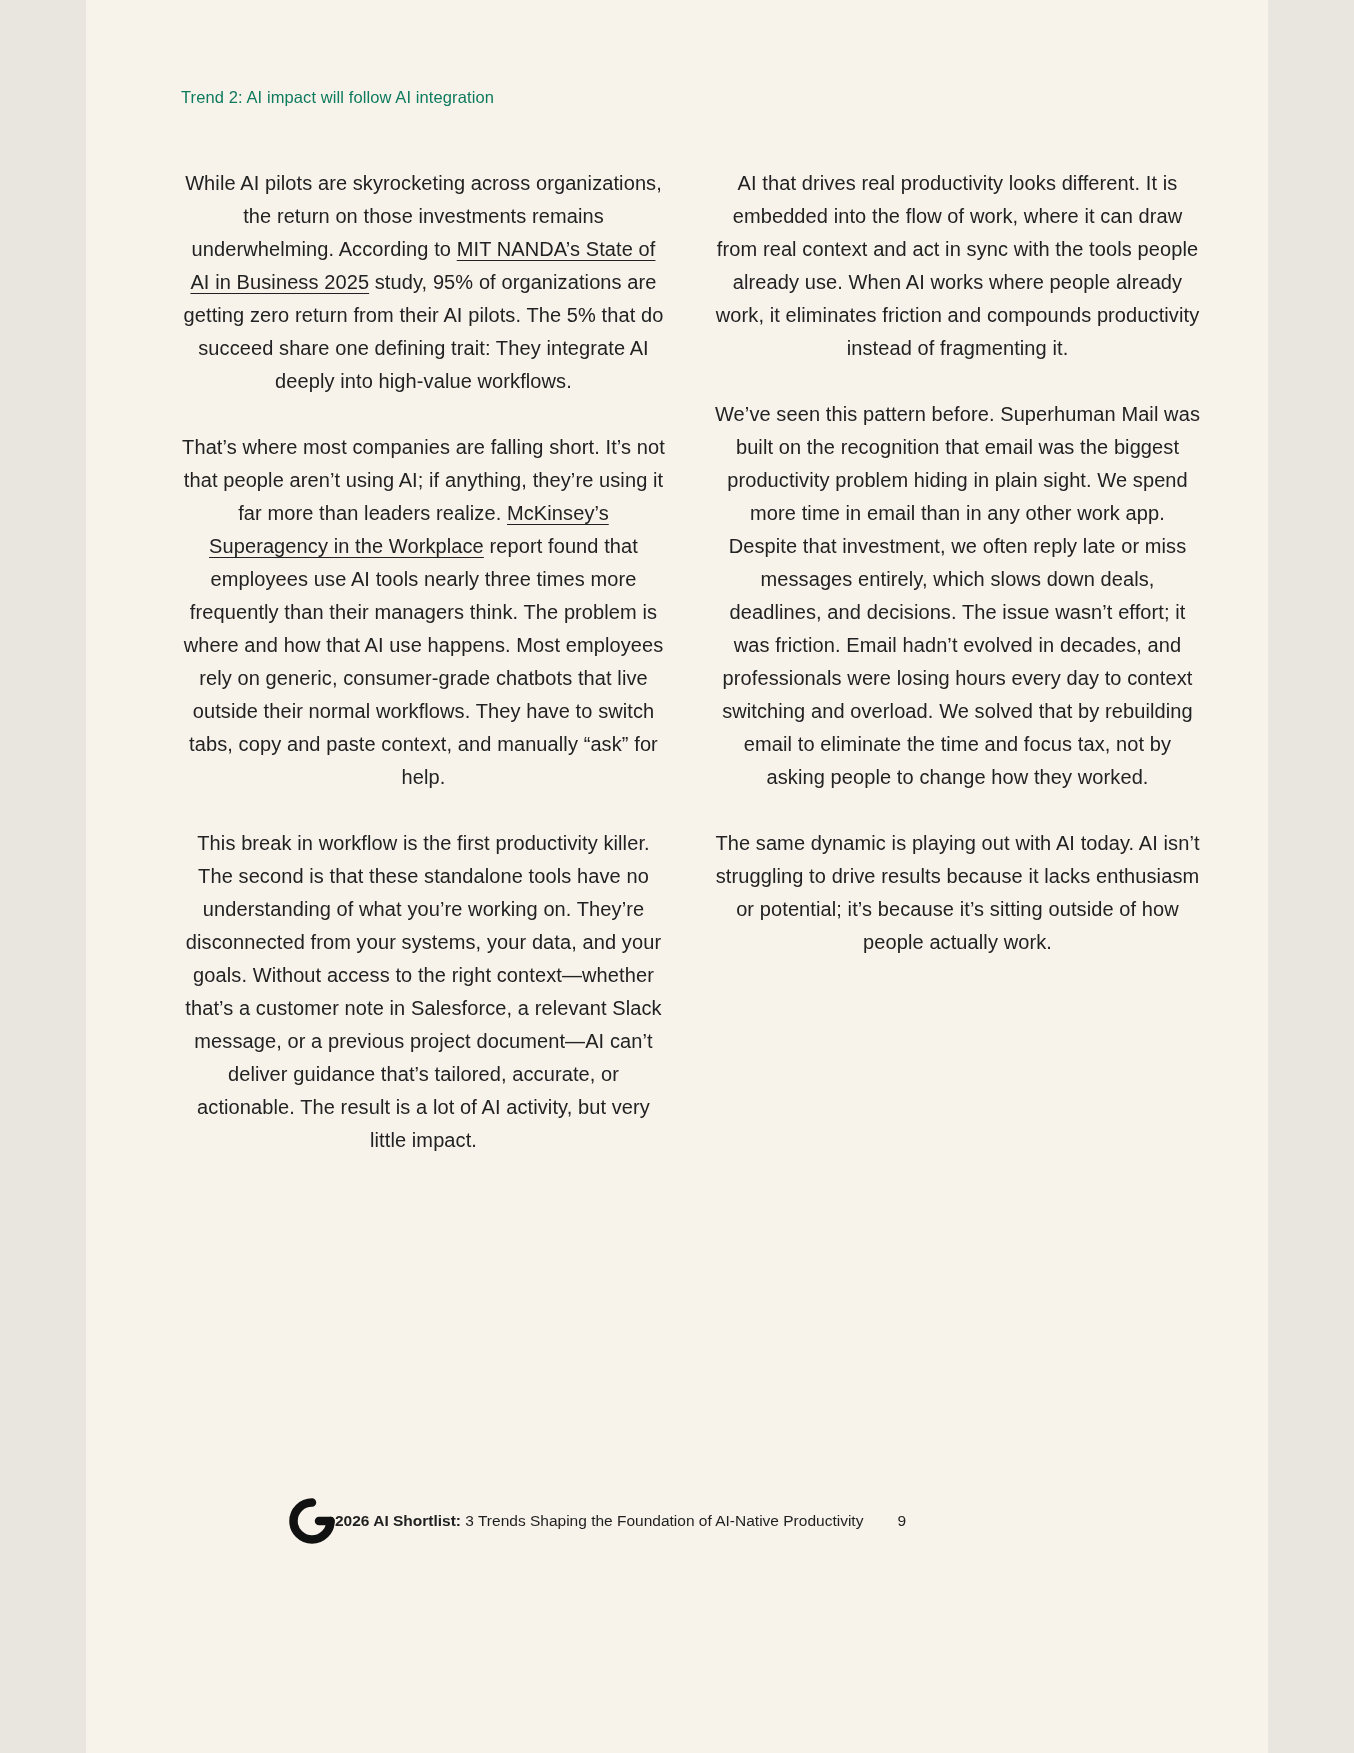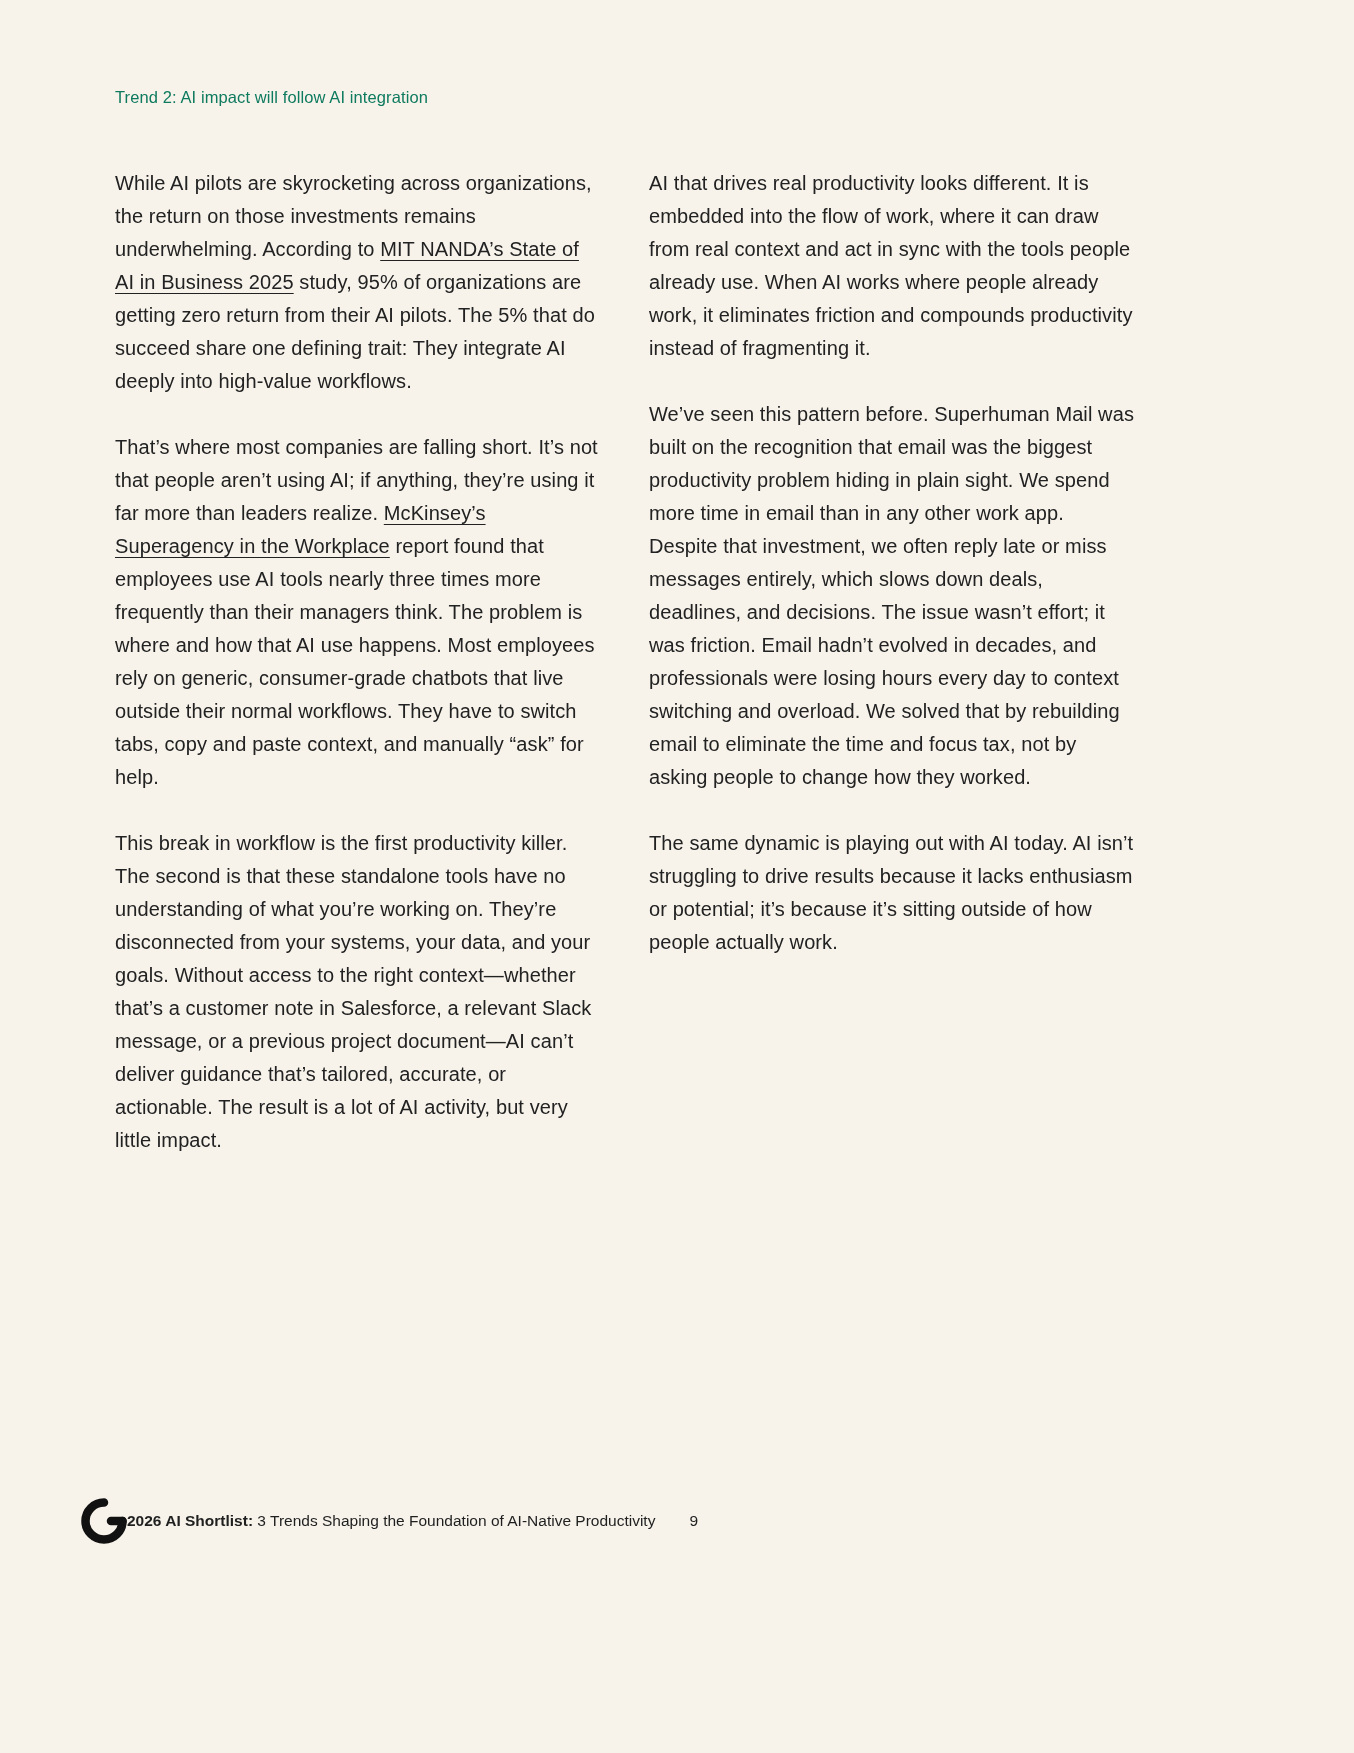--- a/index.html
+++ b/index.html
@@ -1,26 +1,25 @@
 <!DOCTYPE html>
 <html><head>
 <meta charset="utf-8">
 <style>
   * { box-sizing: border-box; margin: 0; padding: 0; }
   html, body { background: #e9e6df; }
   .page {
     position: relative;
-    width: 1354px;
+    width: 1182px;
     height: 1753px;
     margin: 0 auto;
     background: #F7F3EB;
     font-family: "Liberation Sans", sans-serif;
     color: #1f1f1f;
     overflow: hidden;
-    padding-left: 20px;
   }
   .content {
     padding: 88px 240px 0 95px;
   }
   .eyebrow {
     font-size: 16.5px;
     font-weight: 500;
     color: #0E7A5E;
     letter-spacing: 0.1px;
   }
@@ -33,20 +32,21 @@
     line-height: 1;
   }
   .columns {
     display: flex;
     gap: 49px;
     margin-top: 60px;
   }
   .column {
     flex: 0 0 485px;
     width: 485px;
+    text-align: center;
   }
   .para {
     font-size: 20px;
     line-height: 33px;
     color: #222222;
     margin: 0 0 33px 0;
     letter-spacing: 0.1px;
   }
   .para:last-child { margin-bottom: 16px; }
   .inline-link {
@@ -56,21 +56,21 @@
     text-underline-offset: 4px;
     cursor: pointer;
   }
   .footer {
     position: absolute;
     left: 81px;
     right: 240px;
     top: 1498px;
     display: flex;
     align-items: center;
-    justify-content: flex-start;
+    justify-content: center;
   }
   .logo {
     width: 46px;
     height: 46px;
     display: block;
   }
   .footer-right {
     display: flex;
     align-items: baseline;
     font-size: 15.5px;

